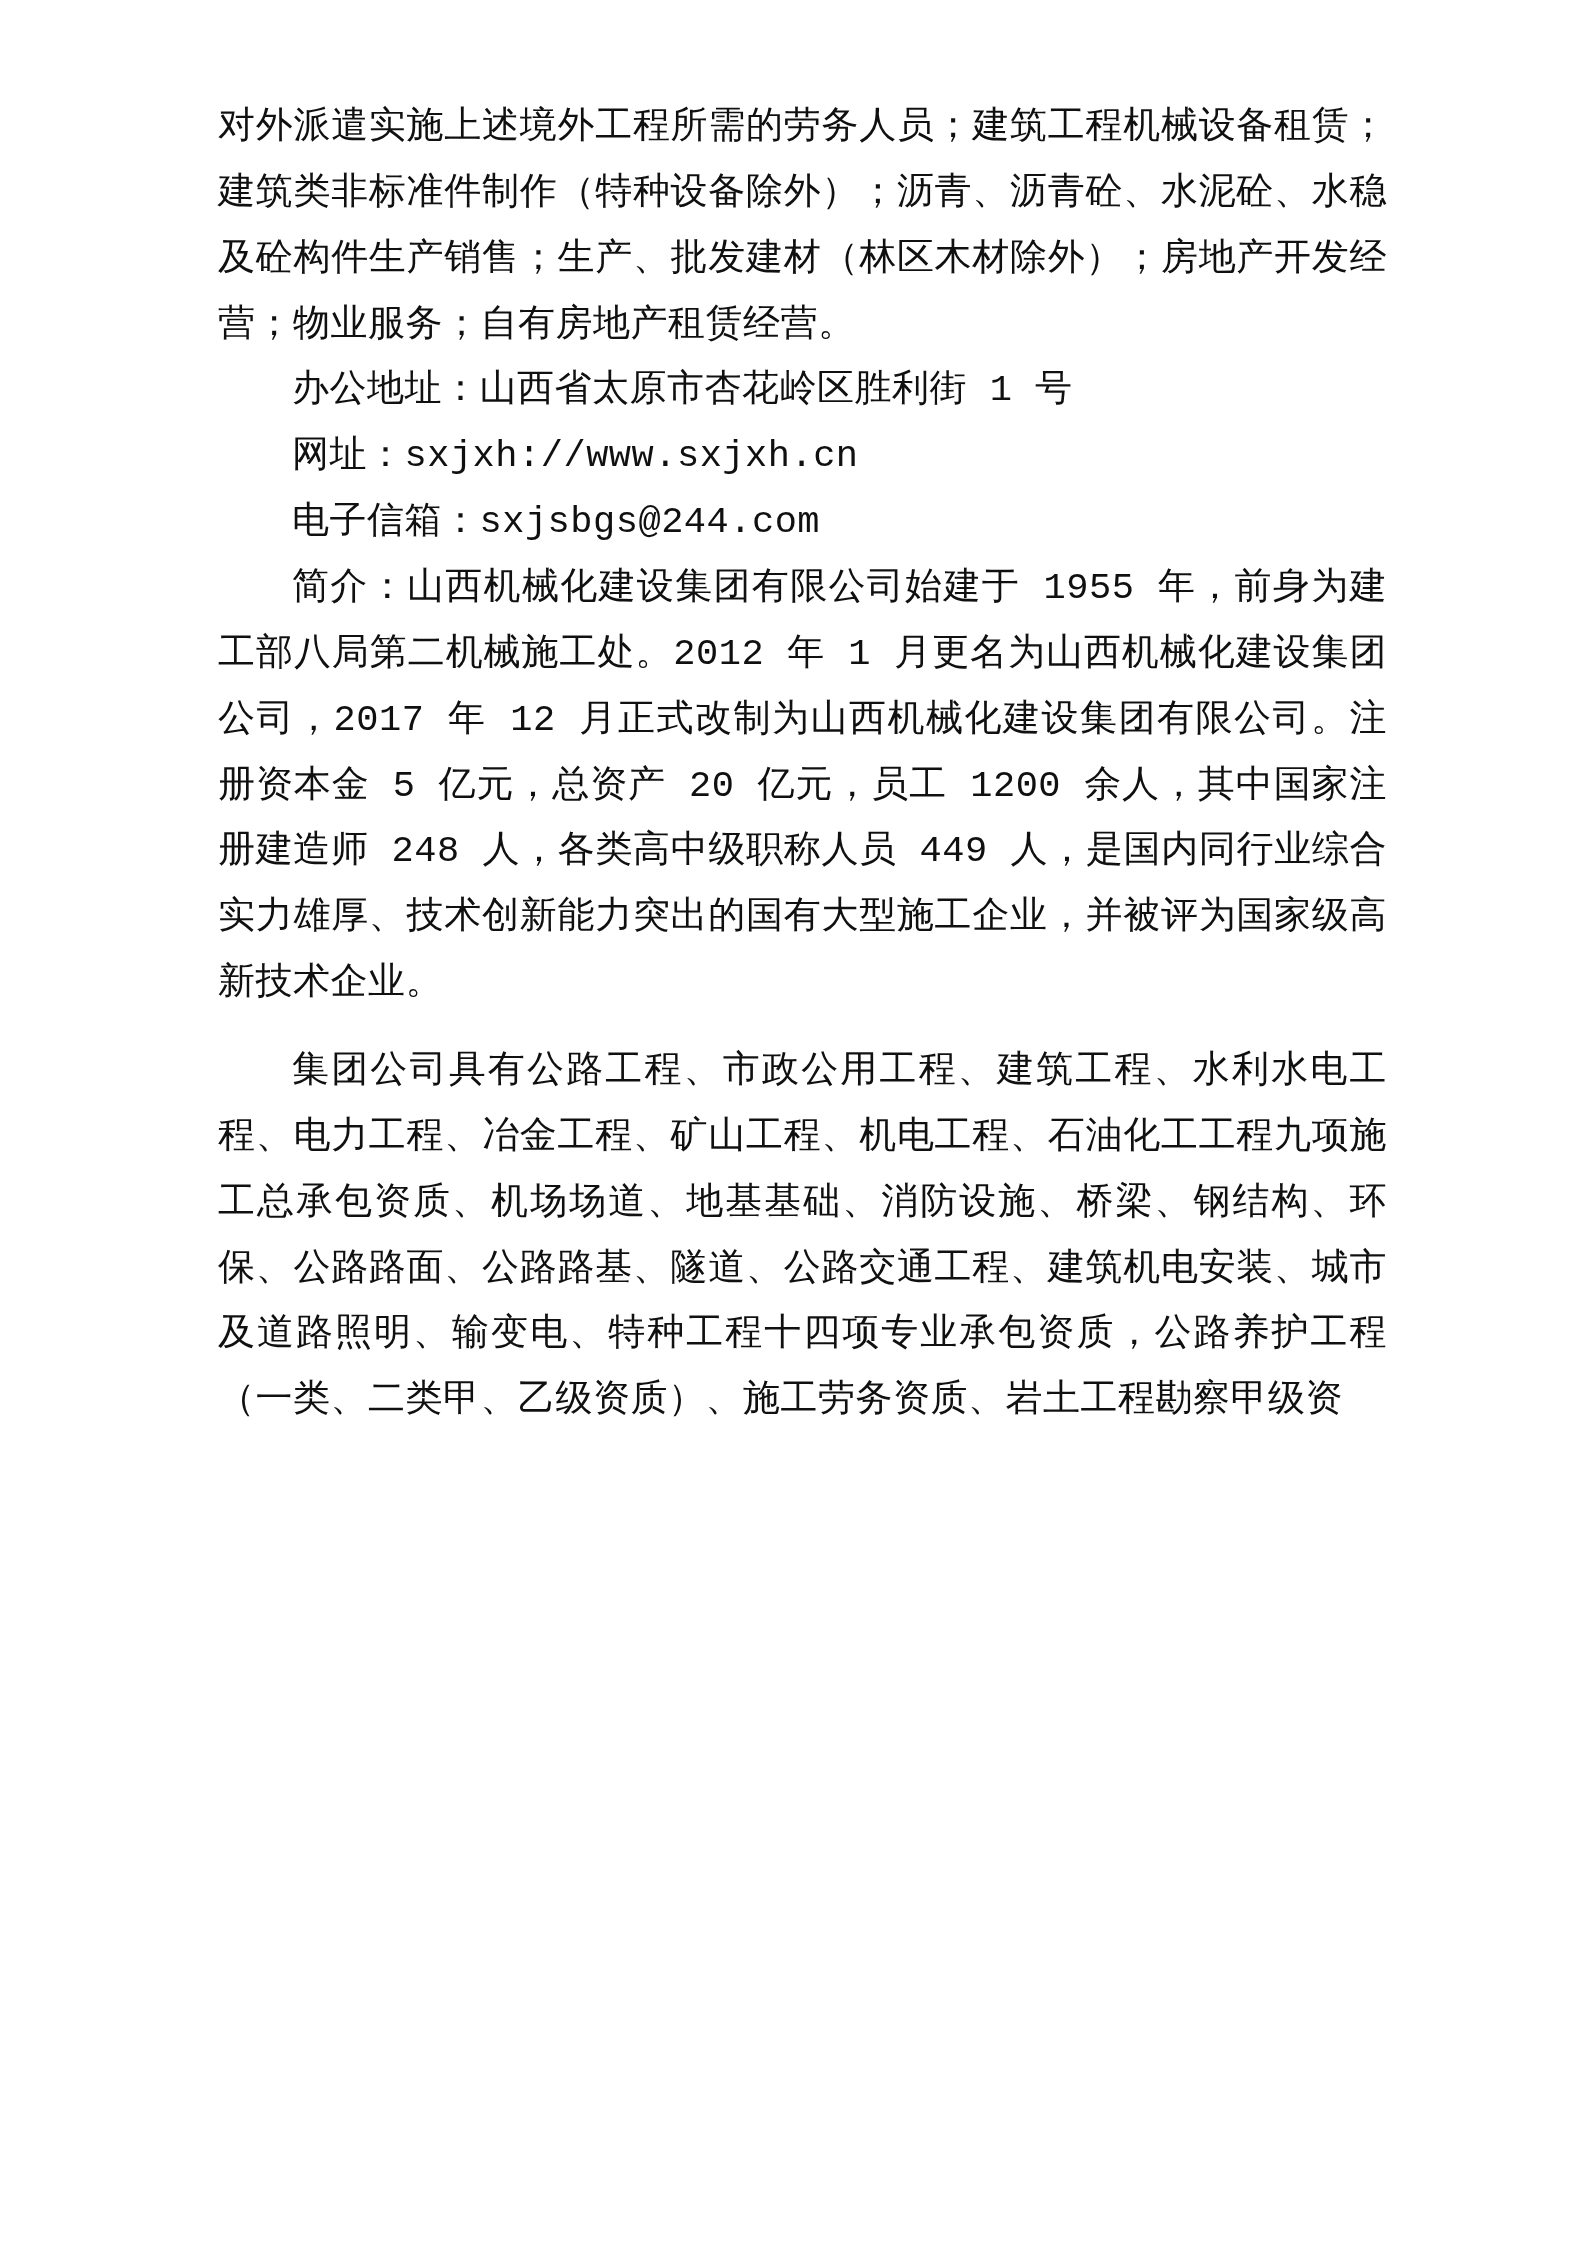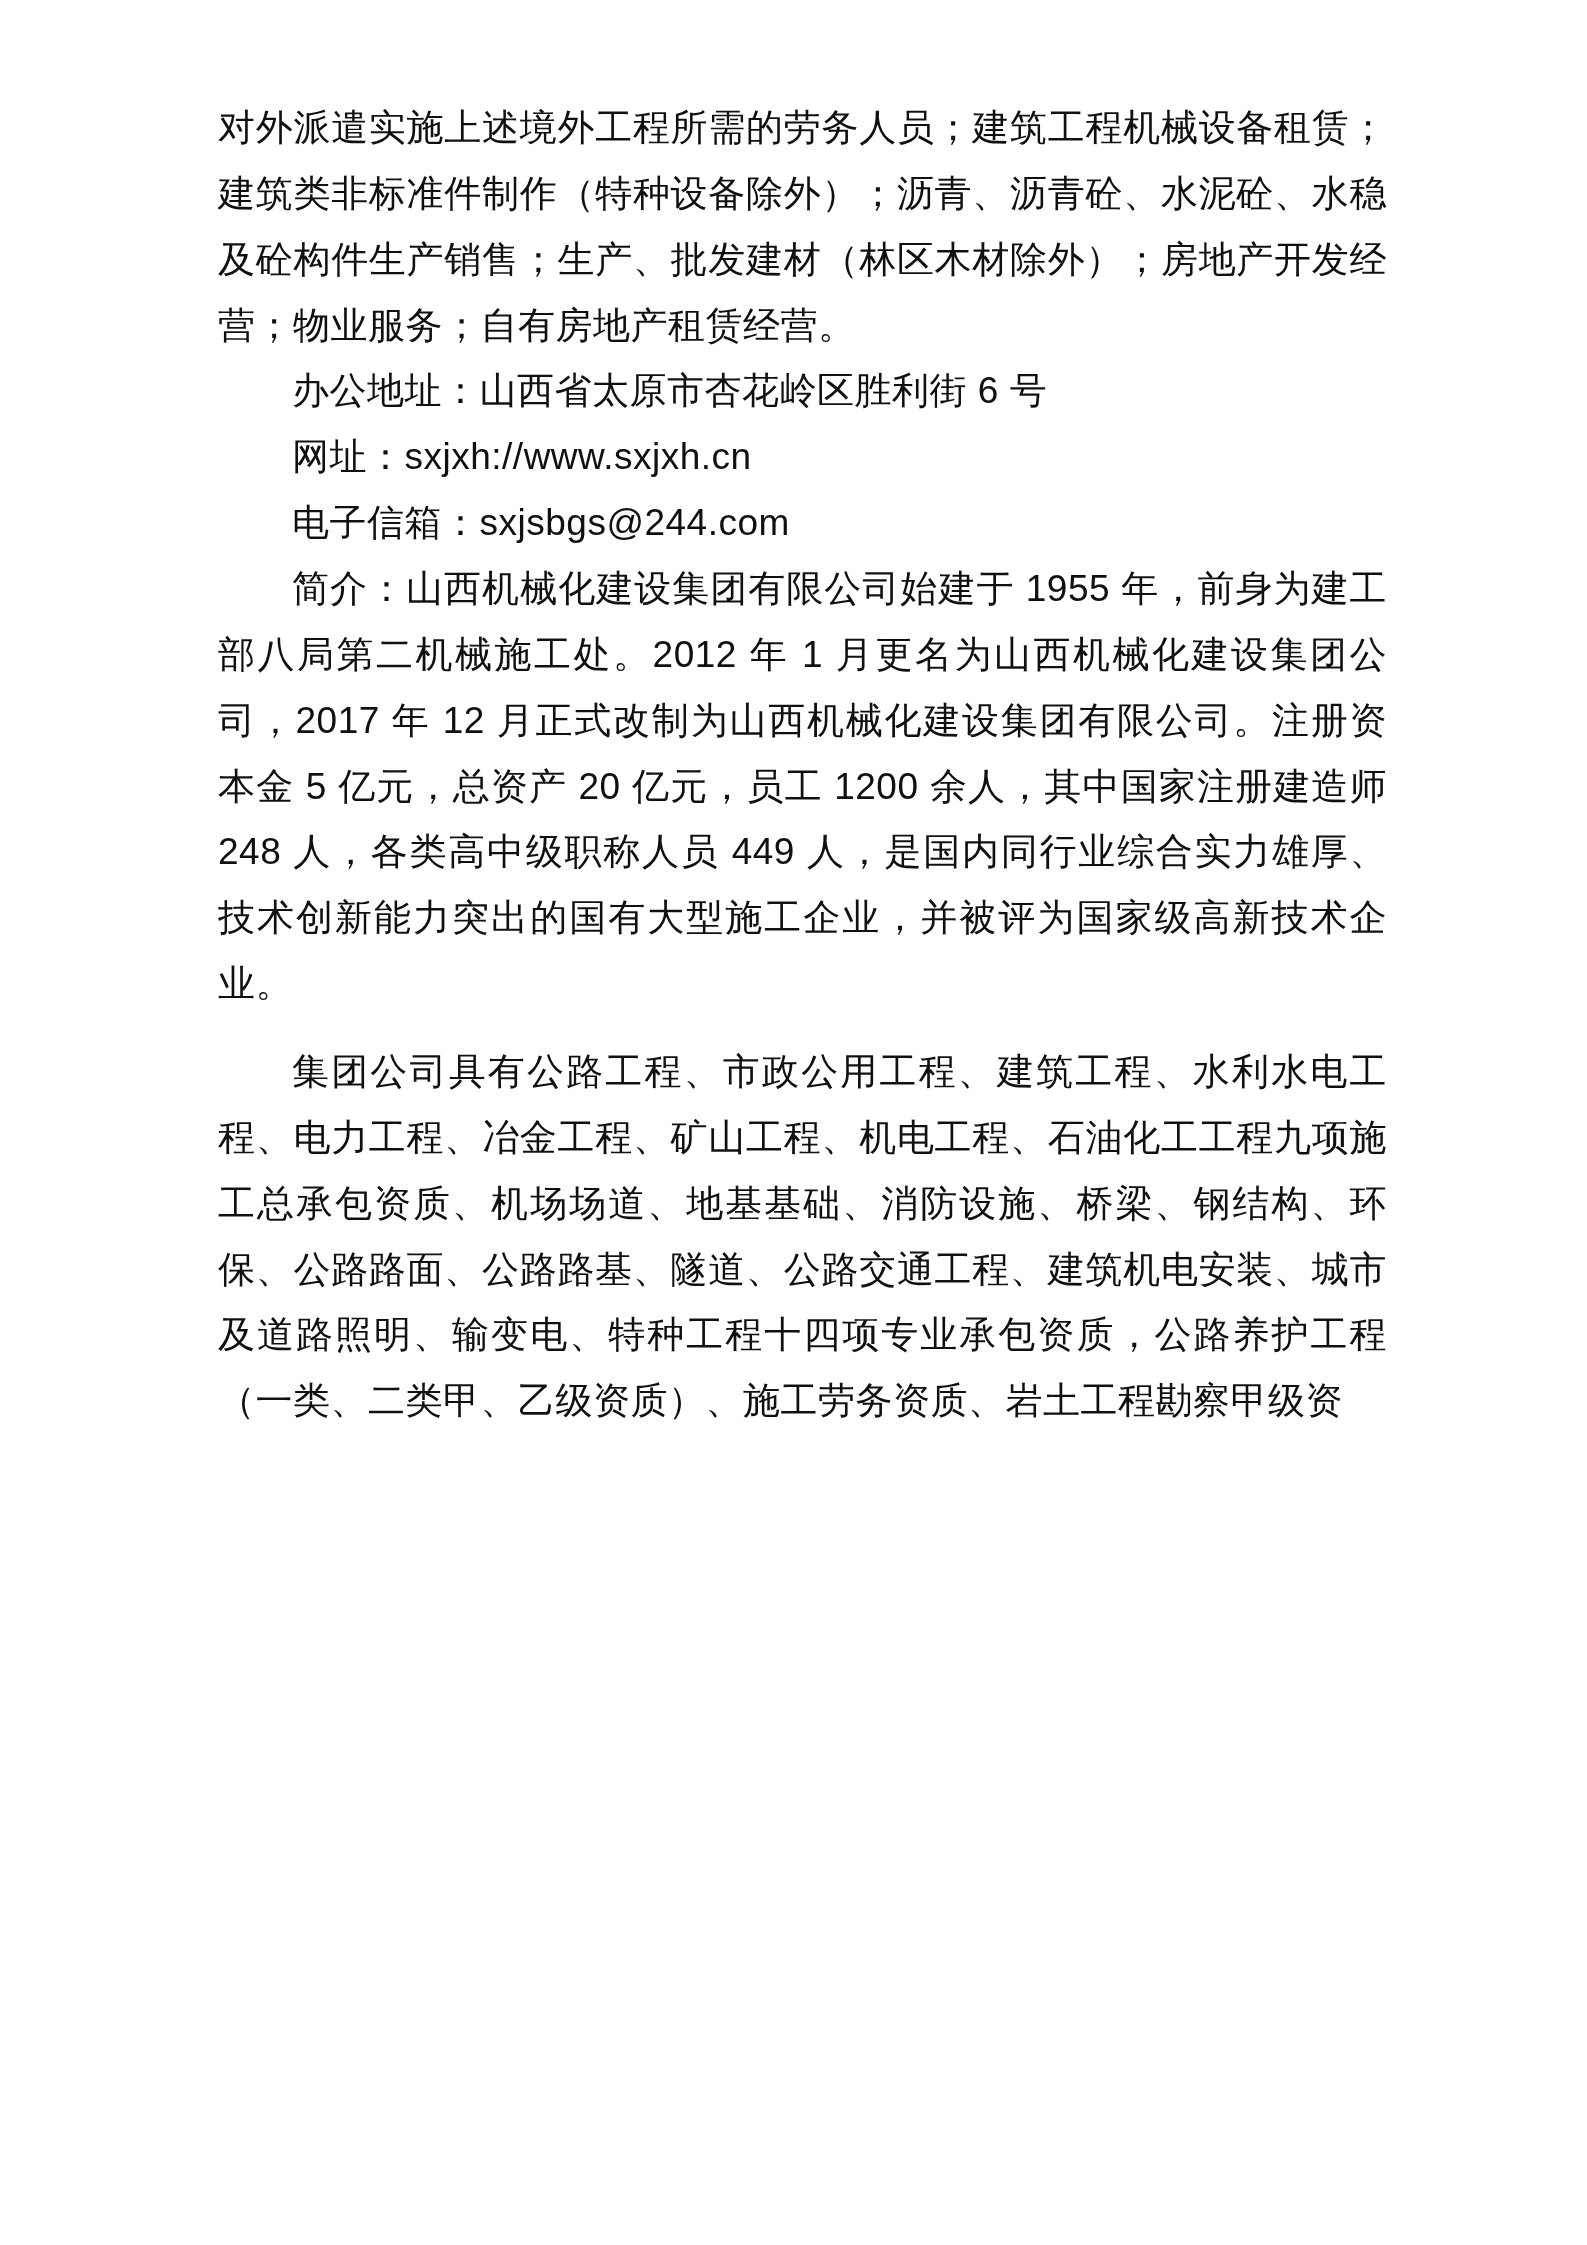--- a/index.html
+++ b/index.html
@@ -7,21 +7,21 @@
     padding: 0;
     background: #ffffff;
   }
   .page {
     width: 1587px;
     height: 2245px;
     background: #ffffff;
     position: relative;
     box-sizing: border-box;
     padding: 95px 200px 0 218px;
-    font-family: Liberation Sans, sans-serif;
+    font-family: Liberation Mono, monospace;
     color: #101010;
     overflow: hidden;
   }
   .doc-body {
     font-size: 37px;
     line-height: 1.78;
     text-align: justify;
     text-justify: inter-ideograph;
     letter-spacing: 0.5px;
   }
@@ -37,21 +37,21 @@
   }
 </style>
 </head>
 <body>
 
 <div class="page">
   <div class="doc-body">
 
     <p class="">对外派遣实施上述境外工程所需的劳务人员；建筑工程机械设备租赁；建筑类非标准件制作（特种设备除外）；沥青、沥青砼、水泥砼、水稳及砼构件生产销售；生产、批发建材（林区木材除外）；房地产开发经营；物业服务；自有房地产租赁经营。</p>
 
-    <p class="indent">办公地址：山西省太原市杏花岭区胜利街 6 号</p>
+    <p class="indent">办公地址：山西省太原市杏花岭区胜利街 1 号</p>
 
 
     <p class="indent">网址：sxjxh://www.sxjxh.cn</p>
 
     <p class="indent">电子信箱：sxjsbgs@244.com</p>
 
     <p class="indent">简介：山西机械化建设集团有限公司始建于 1955 年，前身为建工部八局第二机械施工处。2012 年 1 月更名为山西机械化建设集团公司，2017 年 12 月正式改制为山西机械化建设集团有限公司。注册资本金 5 亿元，总资产 20 亿元，员工 1200 余人，其中国家注册建造师 248 人，各类高中级职称人员 449 人，是国内同行业综合实力雄厚、技术创新能力突出的国有大型施工企业，并被评为国家级高新技术企业。</p>
 
     <p class="indent block-gap">集团公司具有公路工程、市政公用工程、建筑工程、水利水电工程、电力工程、冶金工程、矿山工程、机电工程、石油化工工程九项施工总承包资质、机场场道、地基基础、消防设施、桥梁、钢结构、环保、公路路面、公路路基、隧道、公路交通工程、建筑机电安装、城市及道路照明、输变电、特种工程十四项专业承包资质，公路养护工程（一类、二类甲、乙级资质）、施工劳务资质、岩土工程勘察甲级资</p>
 

